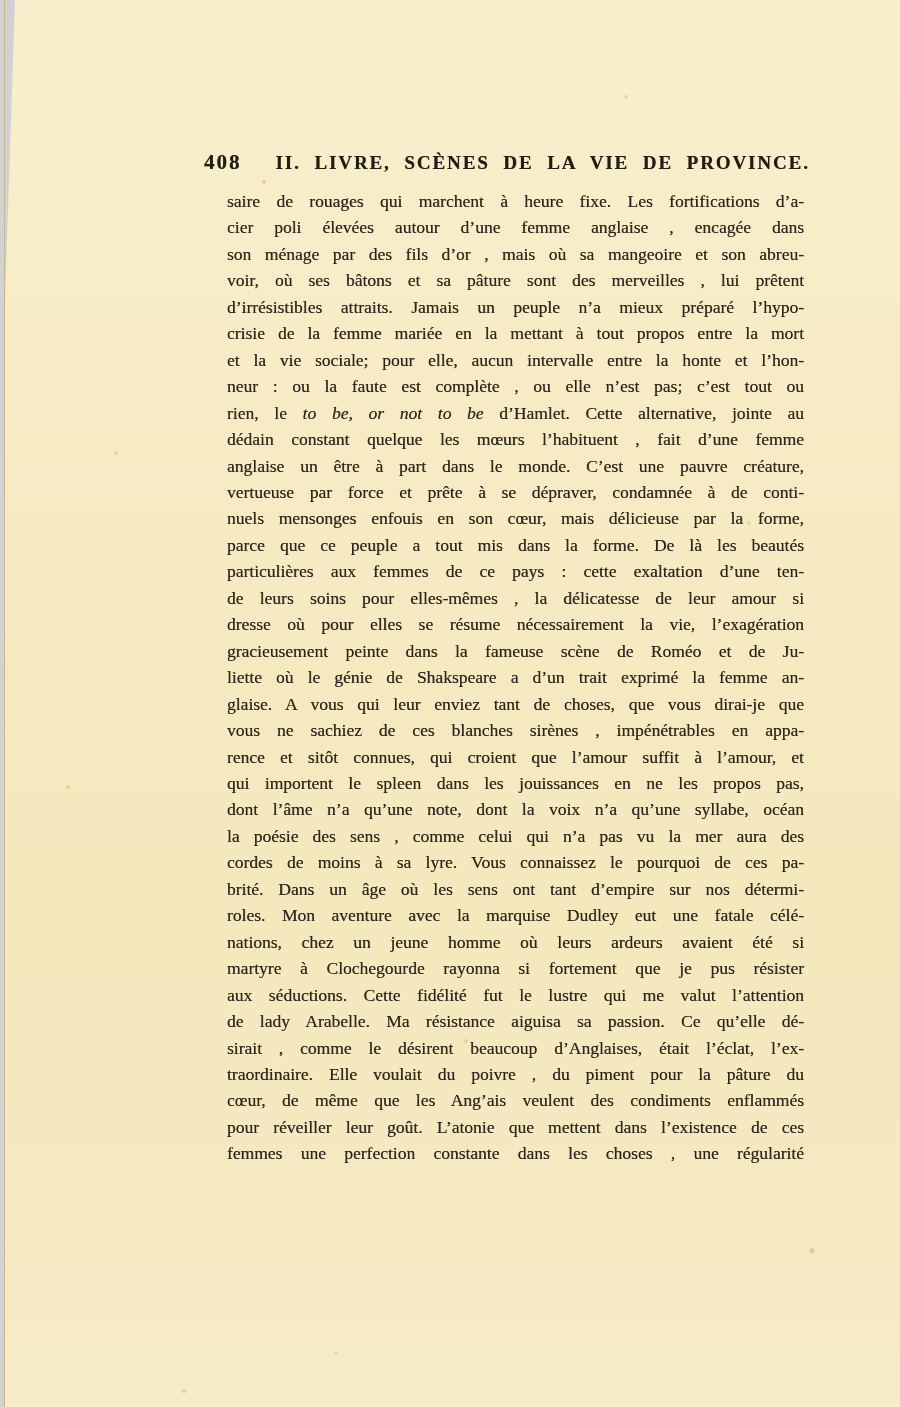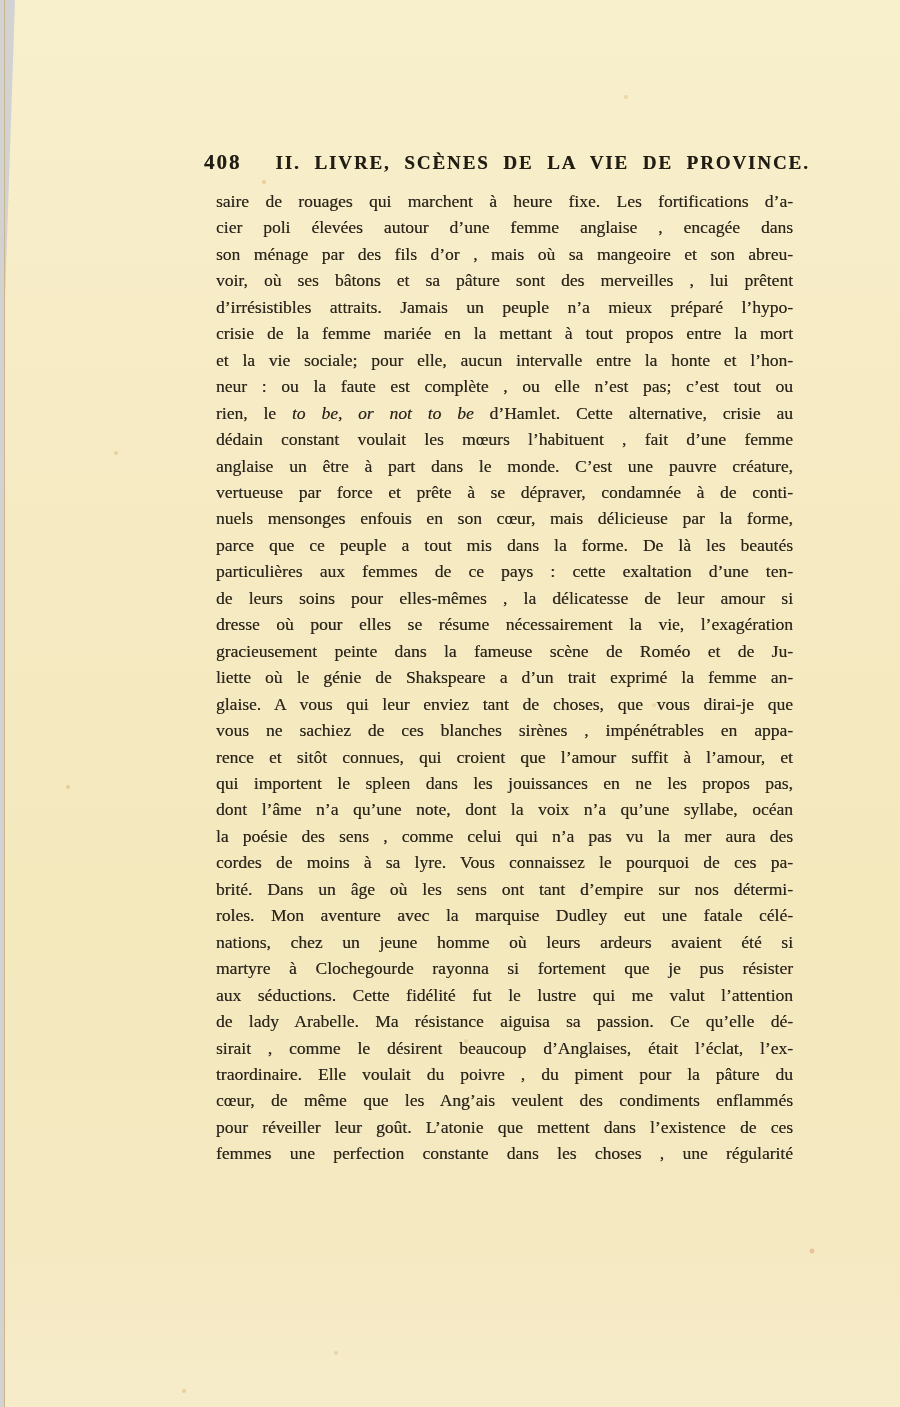--- a/index.html
+++ b/index.html
@@ -58,21 +58,21 @@
   }
   .running-title {
     font-size: 19px;
     font-weight: bold;
     letter-spacing: 1.9px;
     word-spacing: 7px;
     white-space: nowrap;
   }
   .body-text {
     position: absolute;
-    left: 211px; top: 188px; width: 577px;
+    left: 222px; top: 188px; width: 577px;
     font-size: 17.5px;
     line-height: 26.45px;
     color: #2a241b;
     text-shadow: 0.3px 0.2px 0 rgba(42,36,27,0.55);
   }
   .line {
     text-align: justify;
     text-align-last: justify;
     white-space: nowrap; 
   }
@@ -91,22 +91,22 @@
     </div>
     <div class="body-text" id="body-lines">
         <div class="line"><span>saire de rouages qui marchent à heure fixe. Les fortifications d’a-</span></div>
         <div class="line"><span>cier poli élevées autour d’une femme anglaise , encagée dans</span></div>
         <div class="line"><span>son ménage par des fils d’or , mais où sa mangeoire et son abreu-</span></div>
         <div class="line"><span>voir, où ses bâtons et sa pâture sont des merveilles , lui prêtent</span></div>
         <div class="line"><span>d’irrésistibles attraits. Jamais un peuple n’a mieux préparé l’hypo-</span></div>
         <div class="line"><span>crisie de la femme mariée en la mettant à tout propos entre la mort</span></div>
         <div class="line"><span>et la vie sociale; pour elle, aucun intervalle entre la honte et l’hon-</span></div>
         <div class="line"><span>neur : ou la faute est complète , ou elle n’est pas; c’est tout ou</span></div>
-        <div class="line"><span>rien, le </span><span class="it">to be, or not to be</span><span> d’Hamlet. Cette alternative, crisie au</span></div>
-        <div class="line"><span>dédain constant voulait les mœurs l’habituent , fait d’une femme</span></div>
+        <div class="line"><span>rien, le </span><span class="it">to be, or not to be</span><span> d’Hamlet. Cette alternative, jointe au</span></div>
+        <div class="line"><span>dédain constant quelque les mœurs l’habituent , fait d’une femme</span></div>
         <div class="line"><span>anglaise un être à part dans le monde. C’est une pauvre créature,</span></div>
         <div class="line"><span>vertueuse par force et prête à se dépraver, condamnée à de conti-</span></div>
         <div class="line"><span>nuels mensonges enfouis en son cœur, mais délicieuse par la forme,</span></div>
         <div class="line"><span>parce que ce peuple a tout mis dans la forme. De là les beautés</span></div>
         <div class="line"><span>particulières aux femmes de ce pays : cette exaltation d’une ten-</span></div>
         <div class="line"><span>de leurs soins pour elles-mêmes , la délicatesse de leur amour si</span></div>
         <div class="line"><span>dresse où pour elles se résume nécessairement la vie, l’exagération</span></div>
         <div class="line"><span>gracieusement peinte dans la fameuse scène de Roméo et de Ju-</span></div>
         <div class="line"><span>liette où le génie de Shakspeare a d’un trait exprimé la femme an-</span></div>
         <div class="line"><span>glaise. A vous qui leur enviez tant de choses, que vous dirai-je que</span></div>

